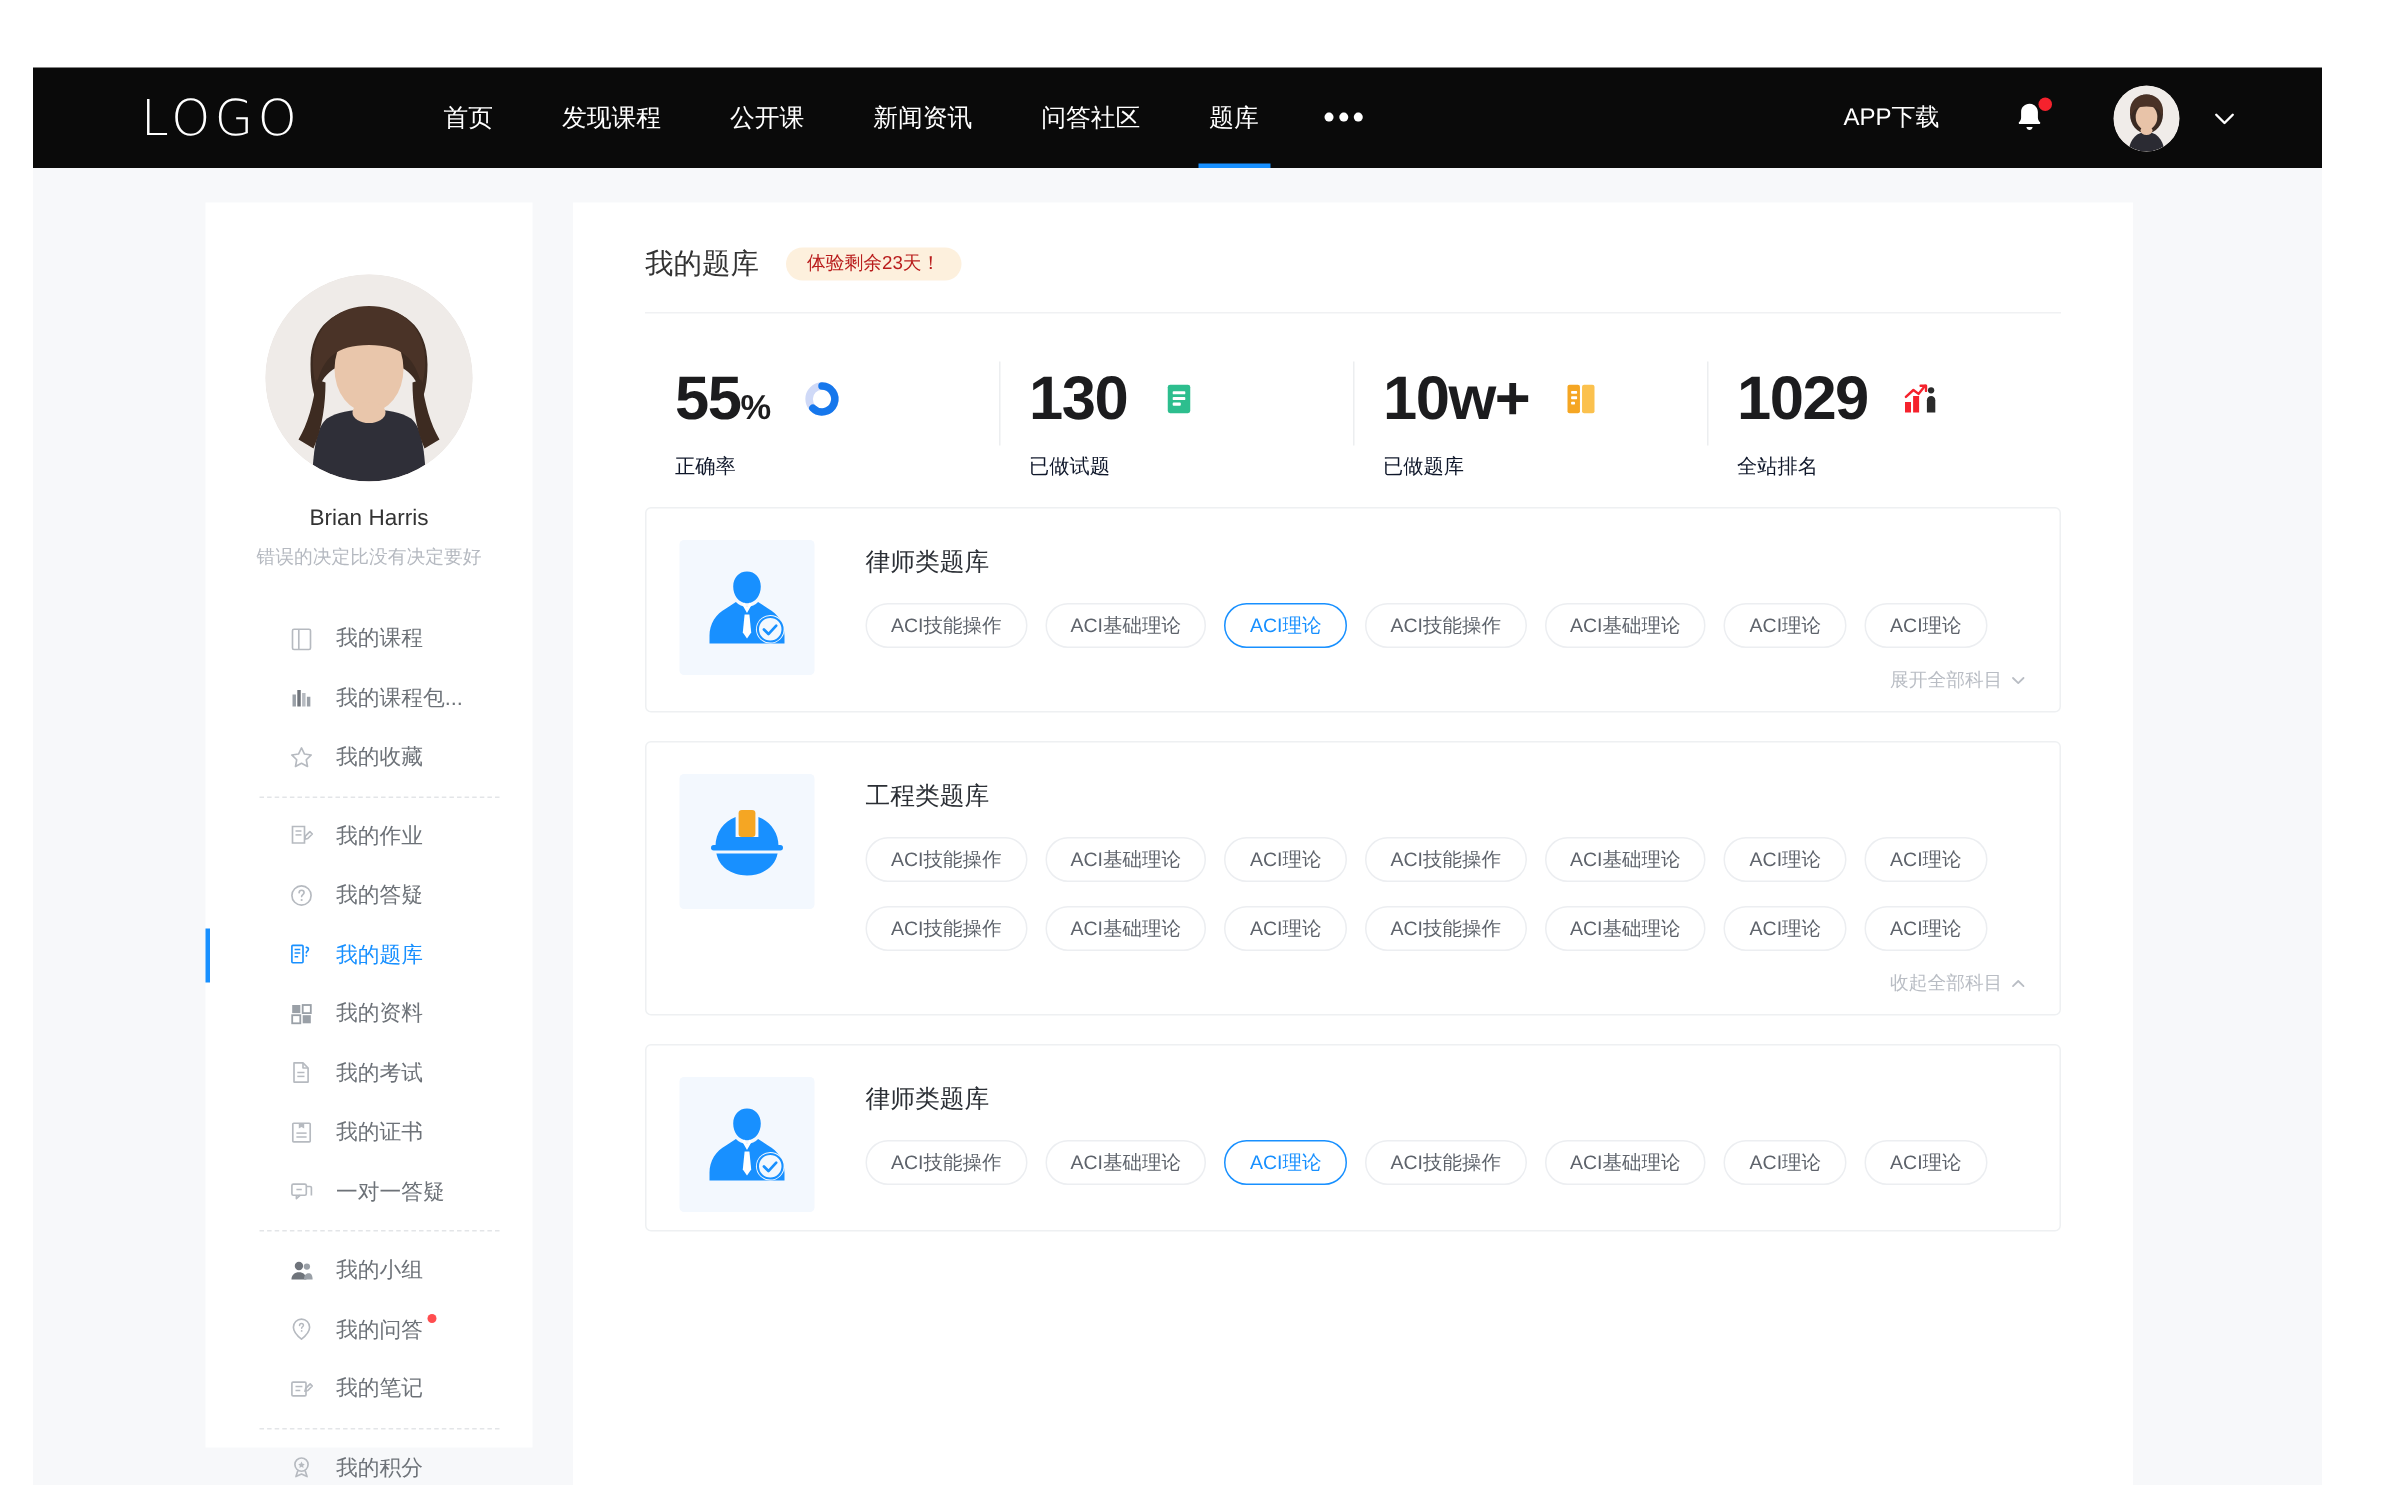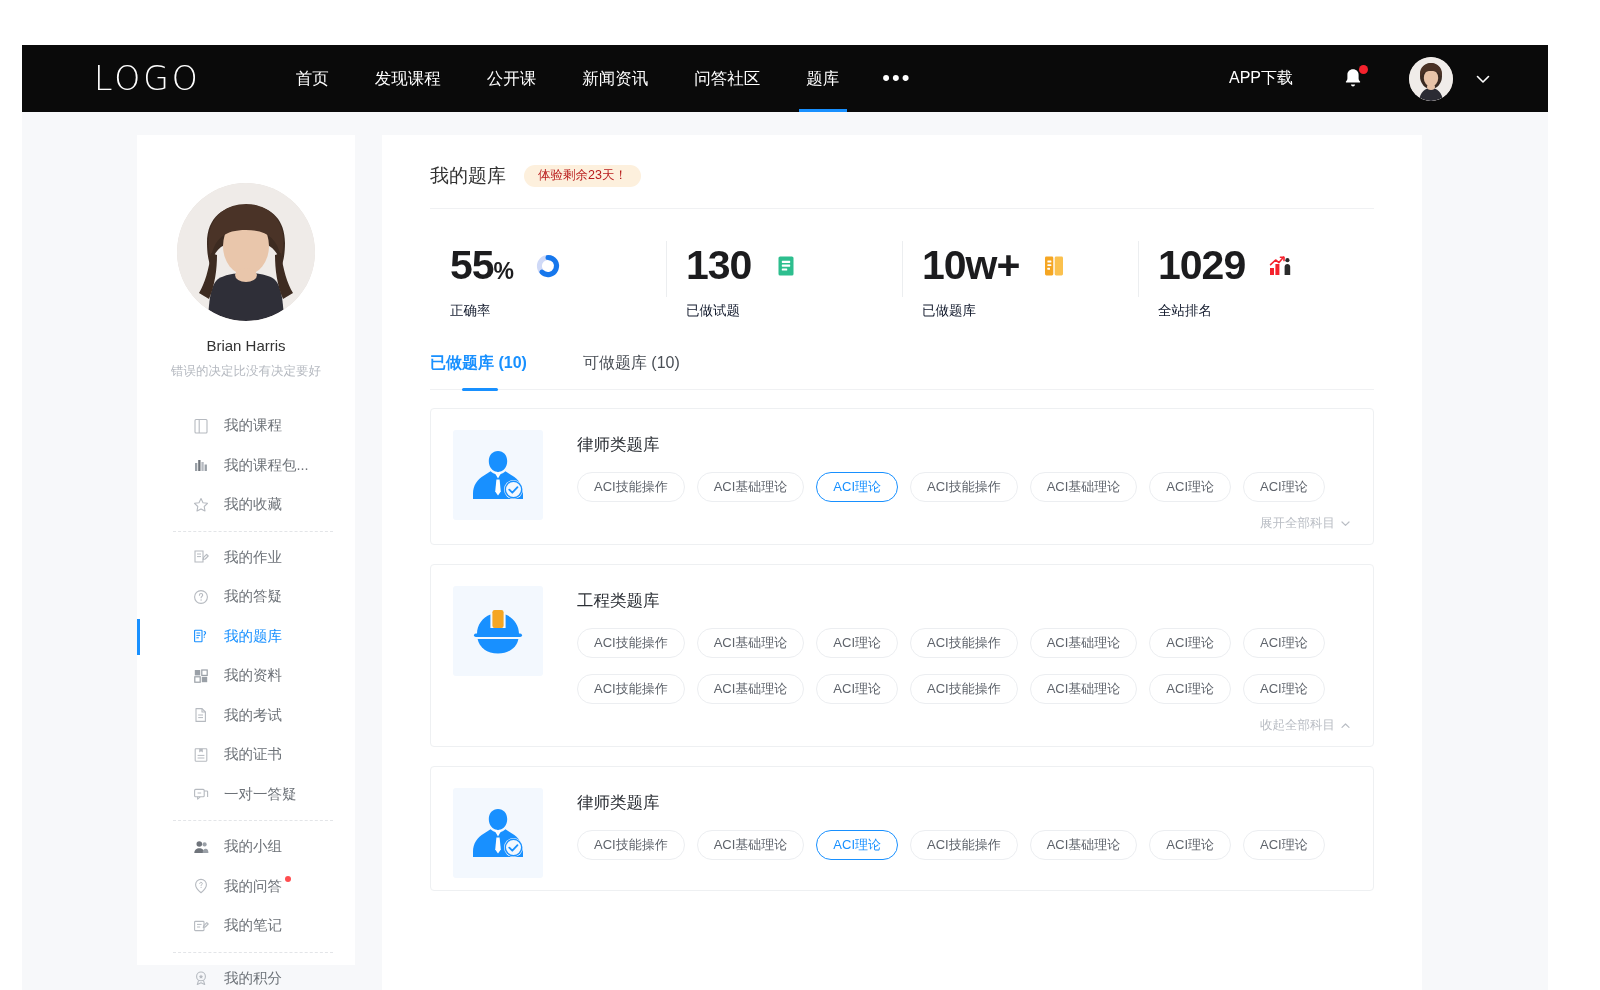--- a/index.html
+++ b/index.html
@@ -553,24 +553,20 @@
                   <path d="M14.4 5.2h3.6v3.4" fill="none" stroke="#f5222d" stroke-width="1.6" stroke-linecap="round" stroke-linejoin="round"></path>
                   <circle cx="21.4" cy="8.2" r="2.1" fill="#2b2b2b"></circle>
                   <path d="M18.6 23v-8.2c0-1.6 1.2-2.8 2.8-2.8s2.8 1.2 2.8 2.8V23z" fill="#2b2b2b"></path>
                 </svg>
               </div>
             </div>
             <div class="stat-label">全站排名</div>
           </div>
         </div>
 
-      <div class="tabs" id="tabs-row">
-          <div class="tab active">已做题库 (10)</div>
-          <div class="tab">可做题库 (10)</div>
-        </div>
 
       <div class="cards" id="cards-list">
           <div class="card">
             <div class="card-thumb">
               <svg width="62" height="62" viewBox="0 0 62 62">
                 <path d="M31 7c-5.4 0-9.2 4.2-9.2 10 0 3 .9 5.7 2.4 7.6 1.7 2.2 4.1 3.5 6.8 3.5s5.1-1.3 6.8-3.5c1.5-1.9 2.4-4.6 2.4-7.6 0-5.8-3.8-10-9.2-10z" fill="#1890ff"></path>
                 <path d="M31 30.5c-3 0-5.6-1.3-7.4-3.2L17 31.6C10.4 35 6 41.8 6 49.8V55h50v-5.2c0-8-4.4-14.8-11-18.2l-6.6-4.3c-1.8 1.9-4.4 3.2-7.4 3.2z" fill="#1890ff"></path>
                 <path d="M27.6 28.6l3.4 6 3.4-6-1.6-1-1.8 3-1.8-3z" fill="#ffffff"></path>
                 <path d="M29.4 35.6h3.2l1.2 12-2.8 4-2.8-4z" fill="#ffffff"></path>
                 <circle cx="46.5" cy="45.5" r="9.5" fill="#f3f8fe"></circle>

